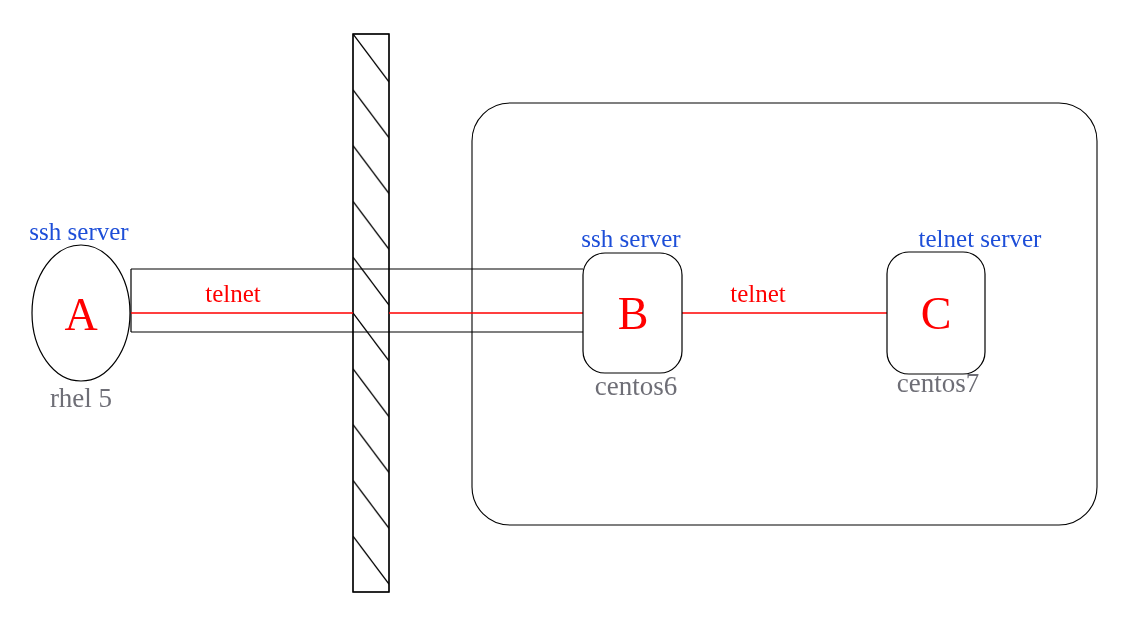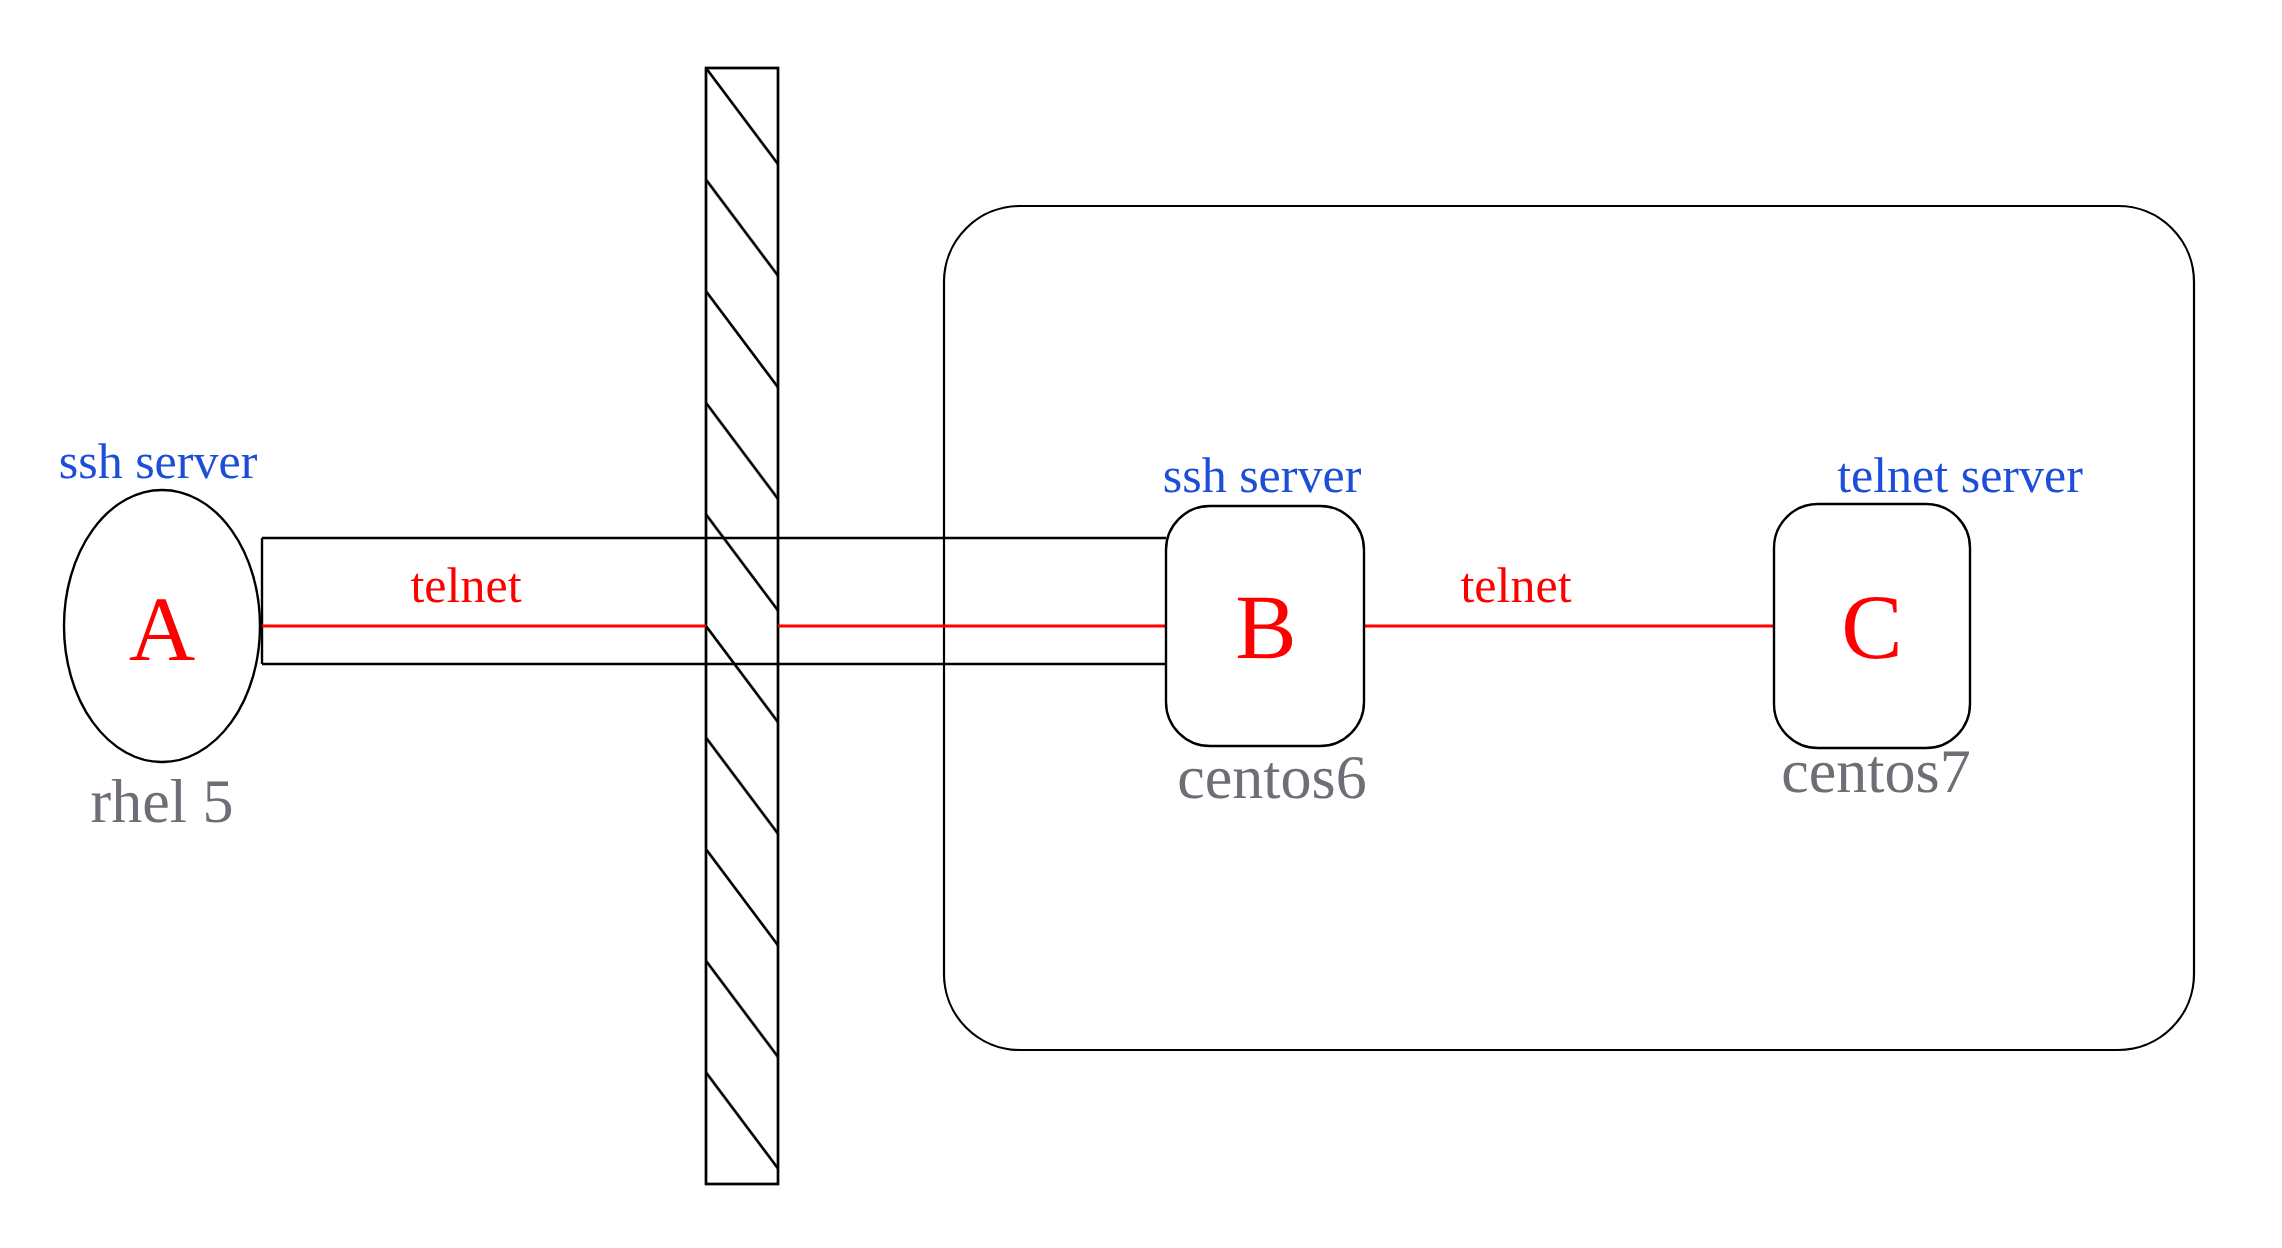--- a/index.html
+++ b/index.html
@@ -21,21 +21,21 @@
     top: 0;
   }
   .lbl {
     position: absolute;
     transform: translateX(-50%);
     white-space: nowrap;
     line-height: 1;
     font-family: "Liberation Serif", serif;
   }
   .role-lbl   { color: #1d4ed8; font-size: 25px; }
-  .os-lbl     { color: #6e6e76; font-size: 31px; }
+  .os-lbl     { color: #6e6e76; font-size: 27px; }
   .node-letter{ color: #ff0000; font-size: 46px; }
   .red-lbl    { color: #ff0000; font-size: 25px; }
   .zone-title { color: #ff0000; font-size: 34px; letter-spacing: 4px; }
 </style>
 </head>
 <body>
 
 <div class="canvas">
 
   <svg width="1141" height="624" viewBox="0 0 1141 624">

